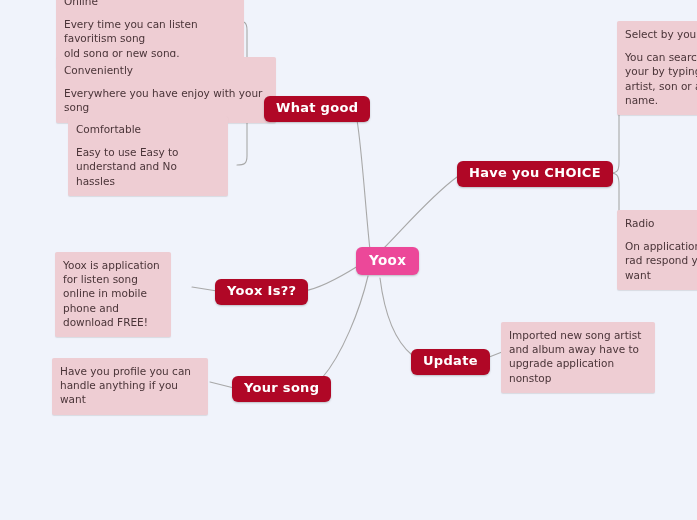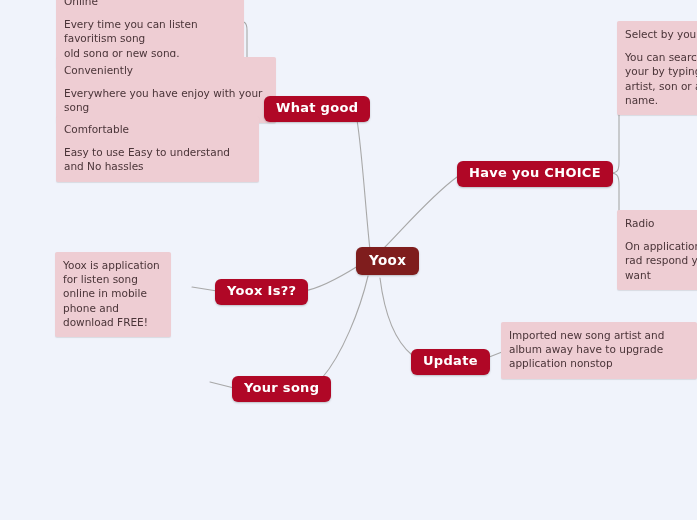--- a/index.html
+++ b/index.html
@@ -26,21 +26,21 @@
     position: absolute;
     left: 0; top: 0;
     width: 697px;
     height: 520px;
     pointer-events: none;
   }
 
   
   .node-root {
     position: absolute;
-    background: #7f1d1d;
+    background: #ec4899;
     color: #ffffff;
     font-weight: bold;
     font-size: 13.5px;
     letter-spacing: 0.4px;
     border-radius: 6px;
     padding: 6px 13px 7px 13px;
     white-space: nowrap;
     box-shadow: 0 1px 2px rgba(0,0,0,0.22);
     line-height: 1.1;
   }
@@ -122,41 +122,44 @@
     <span class="note-title">Online</span>
     <span class="note-body">Every time you can listen favoritism song
 old song or new song.</span>
   </div>
 
   <div class="note" style="left:24px; top:57px; width:220px;">
     <span class="note-title">Conveniently</span>
     <span class="note-body">Everywhere you have enjoy with your song</span>
   </div>
 
-  <div class="note" style="left:24px; top:116px; width:203px;">
+  <div class="note" style="left:36px; top:116px; width:160px;">
     <span class="note-title">Comfortable</span>
     <span class="note-body">Easy to use Easy to understand and No hassles</span>
   </div>
 
   <div class="note" style="left:585px; top:21px; width:130px;">
     <span class="note-title">Select by yourself</span>
     <span class="note-body">You can search by your by typing an artist, son or album name.</span>
   </div>
 
   <div class="note" style="left:585px; top:210px; width:130px;">
     <span class="note-title">Radio</span>
     <span class="note-body">On application have rad respond you want</span>
   </div>
 
   <div class="note no-title" style="left:23px; top:252px; width:116px;">
     <span class="note-body">Yoox is application for listen song online in mobile phone and download FREE!</span>
   </div>
 
+  <div class="note no-title" style="left:20px; top:358px; width:156px;">
+    <span class="note-body">Have you profile you can handle anything if you want</span>
+  </div>
 
-  <div class="note no-title" style="left:469px; top:322px; width:196px;">
+  <div class="note no-title" style="left:469px; top:322px; width:154px;">
     <span class="note-body">Imported  new song artist and album away have to upgrade application nonstop</span>
   </div>
 
   <div class="node-branch" style="left:232px; top:96px;">What good</div>
 
   <div class="node-branch" style="left:425px; top:161px;">Have you CHOICE</div>
 
   <div class="node-branch" style="left:183px; top:279px;">Yoox Is??</div>
 
   <div class="node-branch" style="left:200px; top:376px;">Your song</div>

